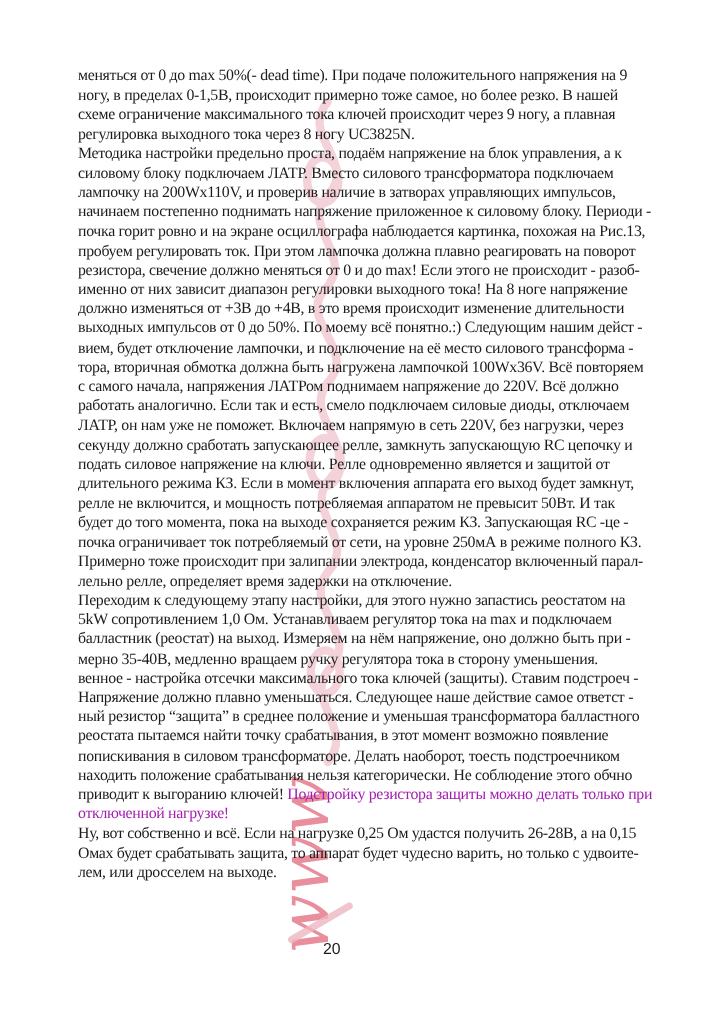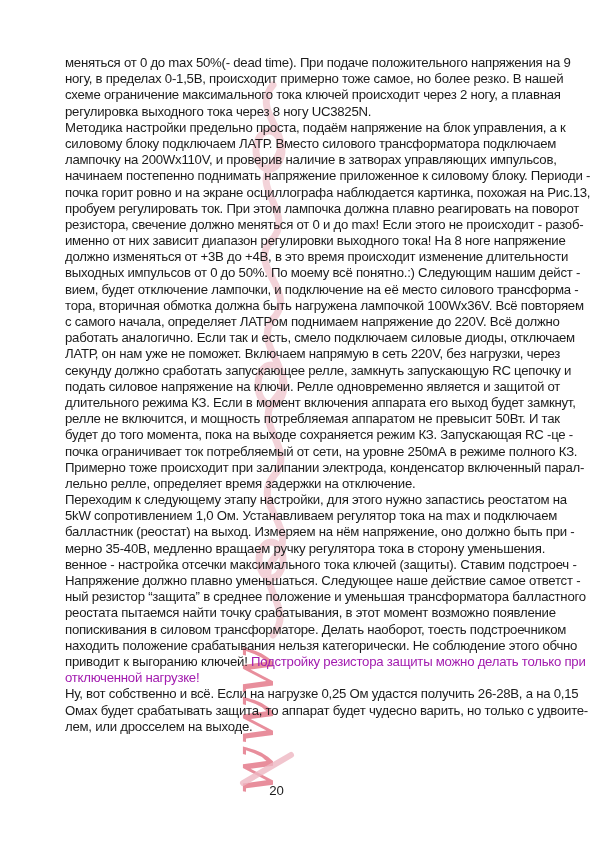--- a/index.html
+++ b/index.html
@@ -15,20 +15,21 @@
     left:225px;top:55px;
     pointer-events:none;
   }
   .textblock{
     position:absolute;
     left:65px;top:55px;width:476px;
     font-size:13.2px;
     line-height:16.2px;
     letter-spacing:-0.25px;
     color:#1b1b1b;
+    font-family:Liberation Serif, serif;
   }
   .line{white-space:nowrap;height:16.2px;}
   .seg-red{color:#a21caf;}
   .page-number{
     position:absolute;
     top:783px;left:0;width:553px;
     text-align:center;
     font-size:13.2px;
     color:#1b1b1b;
   }
@@ -47,35 +48,35 @@
       <path d="M48 422 C 26 450, 76 474, 50 502 C 26 528, 72 552, 48 580"></path>
       <ellipse cx="46" cy="505" rx="12" ry="18"></ellipse>
     </g>
     <text x="48" y="740" transform="rotate(-90 48 740)" font-family="DejaVu Serif, serif" font-style="italic" font-size="58" fill="#e06377" opacity="0.72">www</text>
     <path d="M 18 728 L 66 700" stroke="#eeb6c2" stroke-width="6" fill="none" stroke-linecap="round" opacity="0.8"></path>
   </svg>
 
   <div class="textblock" id="text-lines">
       <div class="line"><span class="seg-normal">меняться от 0 до max 50%(- dead time). При подаче положительного напряжения на 9</span></div>
       <div class="line"><span class="seg-normal">ногу, в пределах 0-1,5В, происходит примерно тоже самое, но более резко.  В нашей</span></div>
-      <div class="line"><span class="seg-normal">схеме ограничение  максимального тока ключей  происходит через 2 ногу, а плавная</span></div>
+      <div class="line"><span class="seg-normal">схеме ограничение  максимального тока ключей  происходит через 9 ногу, а плавная</span></div>
       <div class="line"><span class="seg-normal">регулировка выходного тока через 8 ногу UC3825N.</span></div>
       <div class="line"><span class="seg-normal">Методика настройки предельно проста, подаём напряжение на блок управления, а к</span></div>
       <div class="line"><span class="seg-normal">силовому блоку подключаем ЛАТР. Вместо силового трансформатора подключаем</span></div>
       <div class="line"><span class="seg-normal">лампочку на 200Wx110V, и проверив наличие в затворах управляющих импульсов,</span></div>
       <div class="line"><span class="seg-normal">начинаем постепенно поднимать напряжение приложенное к силовому блоку. Периоди -</span></div>
       <div class="line"><span class="seg-normal">почка горит  ровно и на экране осциллографа наблюдается картинка, похожая на Рис.13,</span></div>
       <div class="line"><span class="seg-normal">пробуем регулировать ток. При этом лампочка должна плавно реагировать на поворот</span></div>
       <div class="line"><span class="seg-normal">резистора, свечение должно меняться от 0 и до max! Если этого не происходит - разоб-</span></div>
       <div class="line"><span class="seg-normal">именно от них зависит диапазон регулировки выходного тока! На 8 ноге напряжение</span></div>
       <div class="line"><span class="seg-normal">должно изменяться от +3В до +4В, в это время происходит изменение длительности</span></div>
       <div class="line"><span class="seg-normal">выходных импульсов от 0 до 50%. По моему всё понятно.:) Следующим нашим дейст -</span></div>
       <div class="line"><span class="seg-normal">вием, будет отключение лампочки, и подключение на её место силового трансформа -</span></div>
       <div class="line"><span class="seg-normal">тора, вторичная обмотка должна быть нагружена лампочкой 100Wx36V. Всё повторяем</span></div>
-      <div class="line"><span class="seg-normal">с самого начала, определяет ЛАТРом поднимаем напряжение до 220V. Всё должно</span></div>
+      <div class="line"><span class="seg-normal">с самого начала, напряжения ЛАТРом поднимаем напряжение до 220V. Всё должно</span></div>
       <div class="line"><span class="seg-normal">работать аналогично. Если так и есть, смело подключаем силовые диоды, отключаем</span></div>
       <div class="line"><span class="seg-normal">ЛАТР, он нам уже не поможет. Включаем напрямую в сеть 220V, без нагрузки, через</span></div>
       <div class="line"><span class="seg-normal">секунду должно сработать запускающее релле, замкнуть запускающую RC цепочку и</span></div>
       <div class="line"><span class="seg-normal">подать силовое напряжение на ключи. Релле одновременно является и защитой от</span></div>
       <div class="line"><span class="seg-normal">длительного режима КЗ. Если в момент включения аппарата его выход будет замкнут,</span></div>
       <div class="line"><span class="seg-normal">релле не включится,  и мощность потребляемая аппаратом не превысит 50Вт. И так</span></div>
       <div class="line"><span class="seg-normal">будет до того момента, пока на выходе сохраняется режим КЗ. Запускающая RC -це -</span></div>
       <div class="line"><span class="seg-normal">почка ограничивает ток потребляемый от сети, на уровне 250мА в режиме полного КЗ.</span></div>
       <div class="line"><span class="seg-normal">Примерно тоже происходит при залипании электрода, конденсатор включенный парал-</span></div>
       <div class="line"><span class="seg-normal">лельно релле, определяет время задержки на отключение.</span></div>

